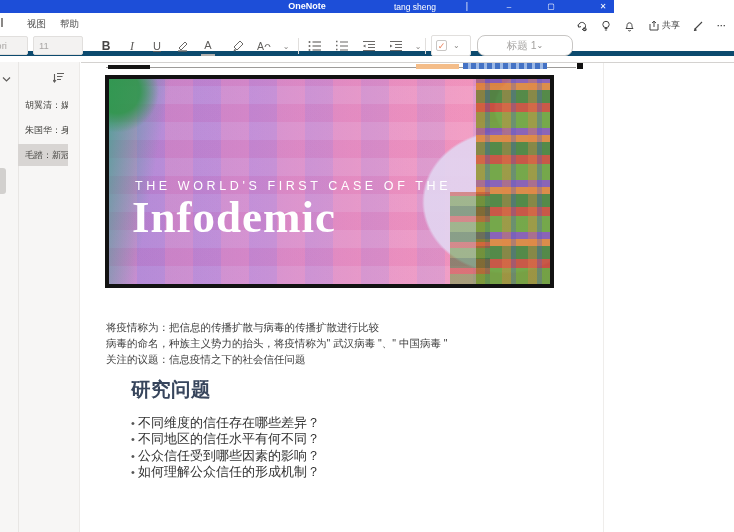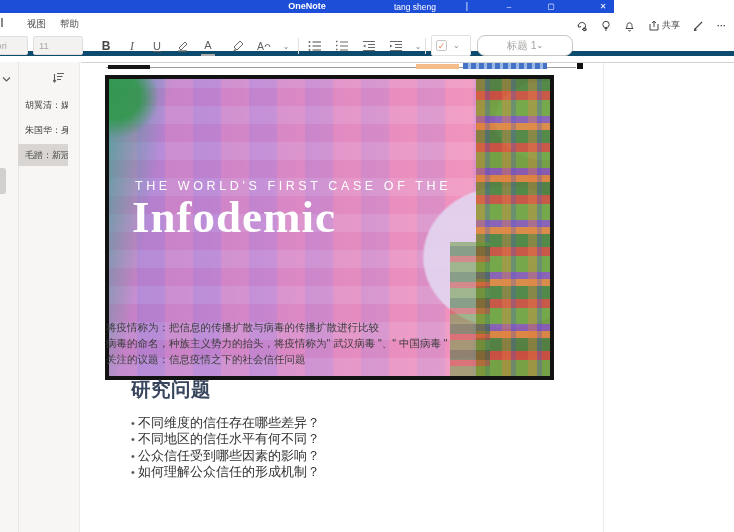--- a/index.html
+++ b/index.html
@@ -82,21 +82,21 @@
 
   
   .scroll-track { position:absolute; left:25px; top:4px; width:470px; height:1px; background:#9d9b99; }
   .scroll-thumb { position:absolute; left:27px; top:2px; width:42px; height:4px; background:#161616; }
   .smudge-orange { position:absolute; left:335px; top:1px; width:43px; height:5px; background:#f4bd89; }
   .smudge-blue { position:absolute; left:382px; top:0; width:84px; height:6px;
     background:repeating-linear-gradient(90deg,#4472c4 0 5px, #9db9e6 5px 8px); }
   .corner-handle { position:absolute; left:496px; top:0; width:6px; height:6px; background:#111; }
 
   
-  .hero { position:absolute; left:24px; top:12px; width:449px; height:305px;
+  .hero { position:absolute; left:24px; top:12px; width:449px; height:213px;
     border:4px solid #121212; background:#b91c1c; overflow:hidden;text-align:right; }
   .hero .base { position:absolute; inset:0;
     background-image:
       radial-gradient(ellipse 140px 120px at 90% 60%, rgba(226,212,240,.92) 0 58%, rgba(226,212,240,0) 60%),
       radial-gradient(ellipse 90px 70px at 99% 14%, rgba(233,219,244,.9) 0 55%, rgba(233,219,244,0) 58%),
       radial-gradient(circle 55px at 2% 6%, rgba(45,150,70,.85) 0 40%, rgba(45,150,70,0) 75%),
       linear-gradient(100deg, rgba(52,165,135,.8) 0%, rgba(52,165,135,0) 13%),
       repeating-linear-gradient(90deg, rgba(255,90,150,.14) 0 28px, rgba(120,60,200,.12) 28px 56px),
       repeating-linear-gradient(0deg, rgba(255,255,255,.07) 0 18px, rgba(230,80,140,.10) 18px 36px),
       linear-gradient(92deg, #b38cd6 0%, #c894d8 30%, #e19cce 58%, #efa5c9 80%, #e7a6c6 100%);

